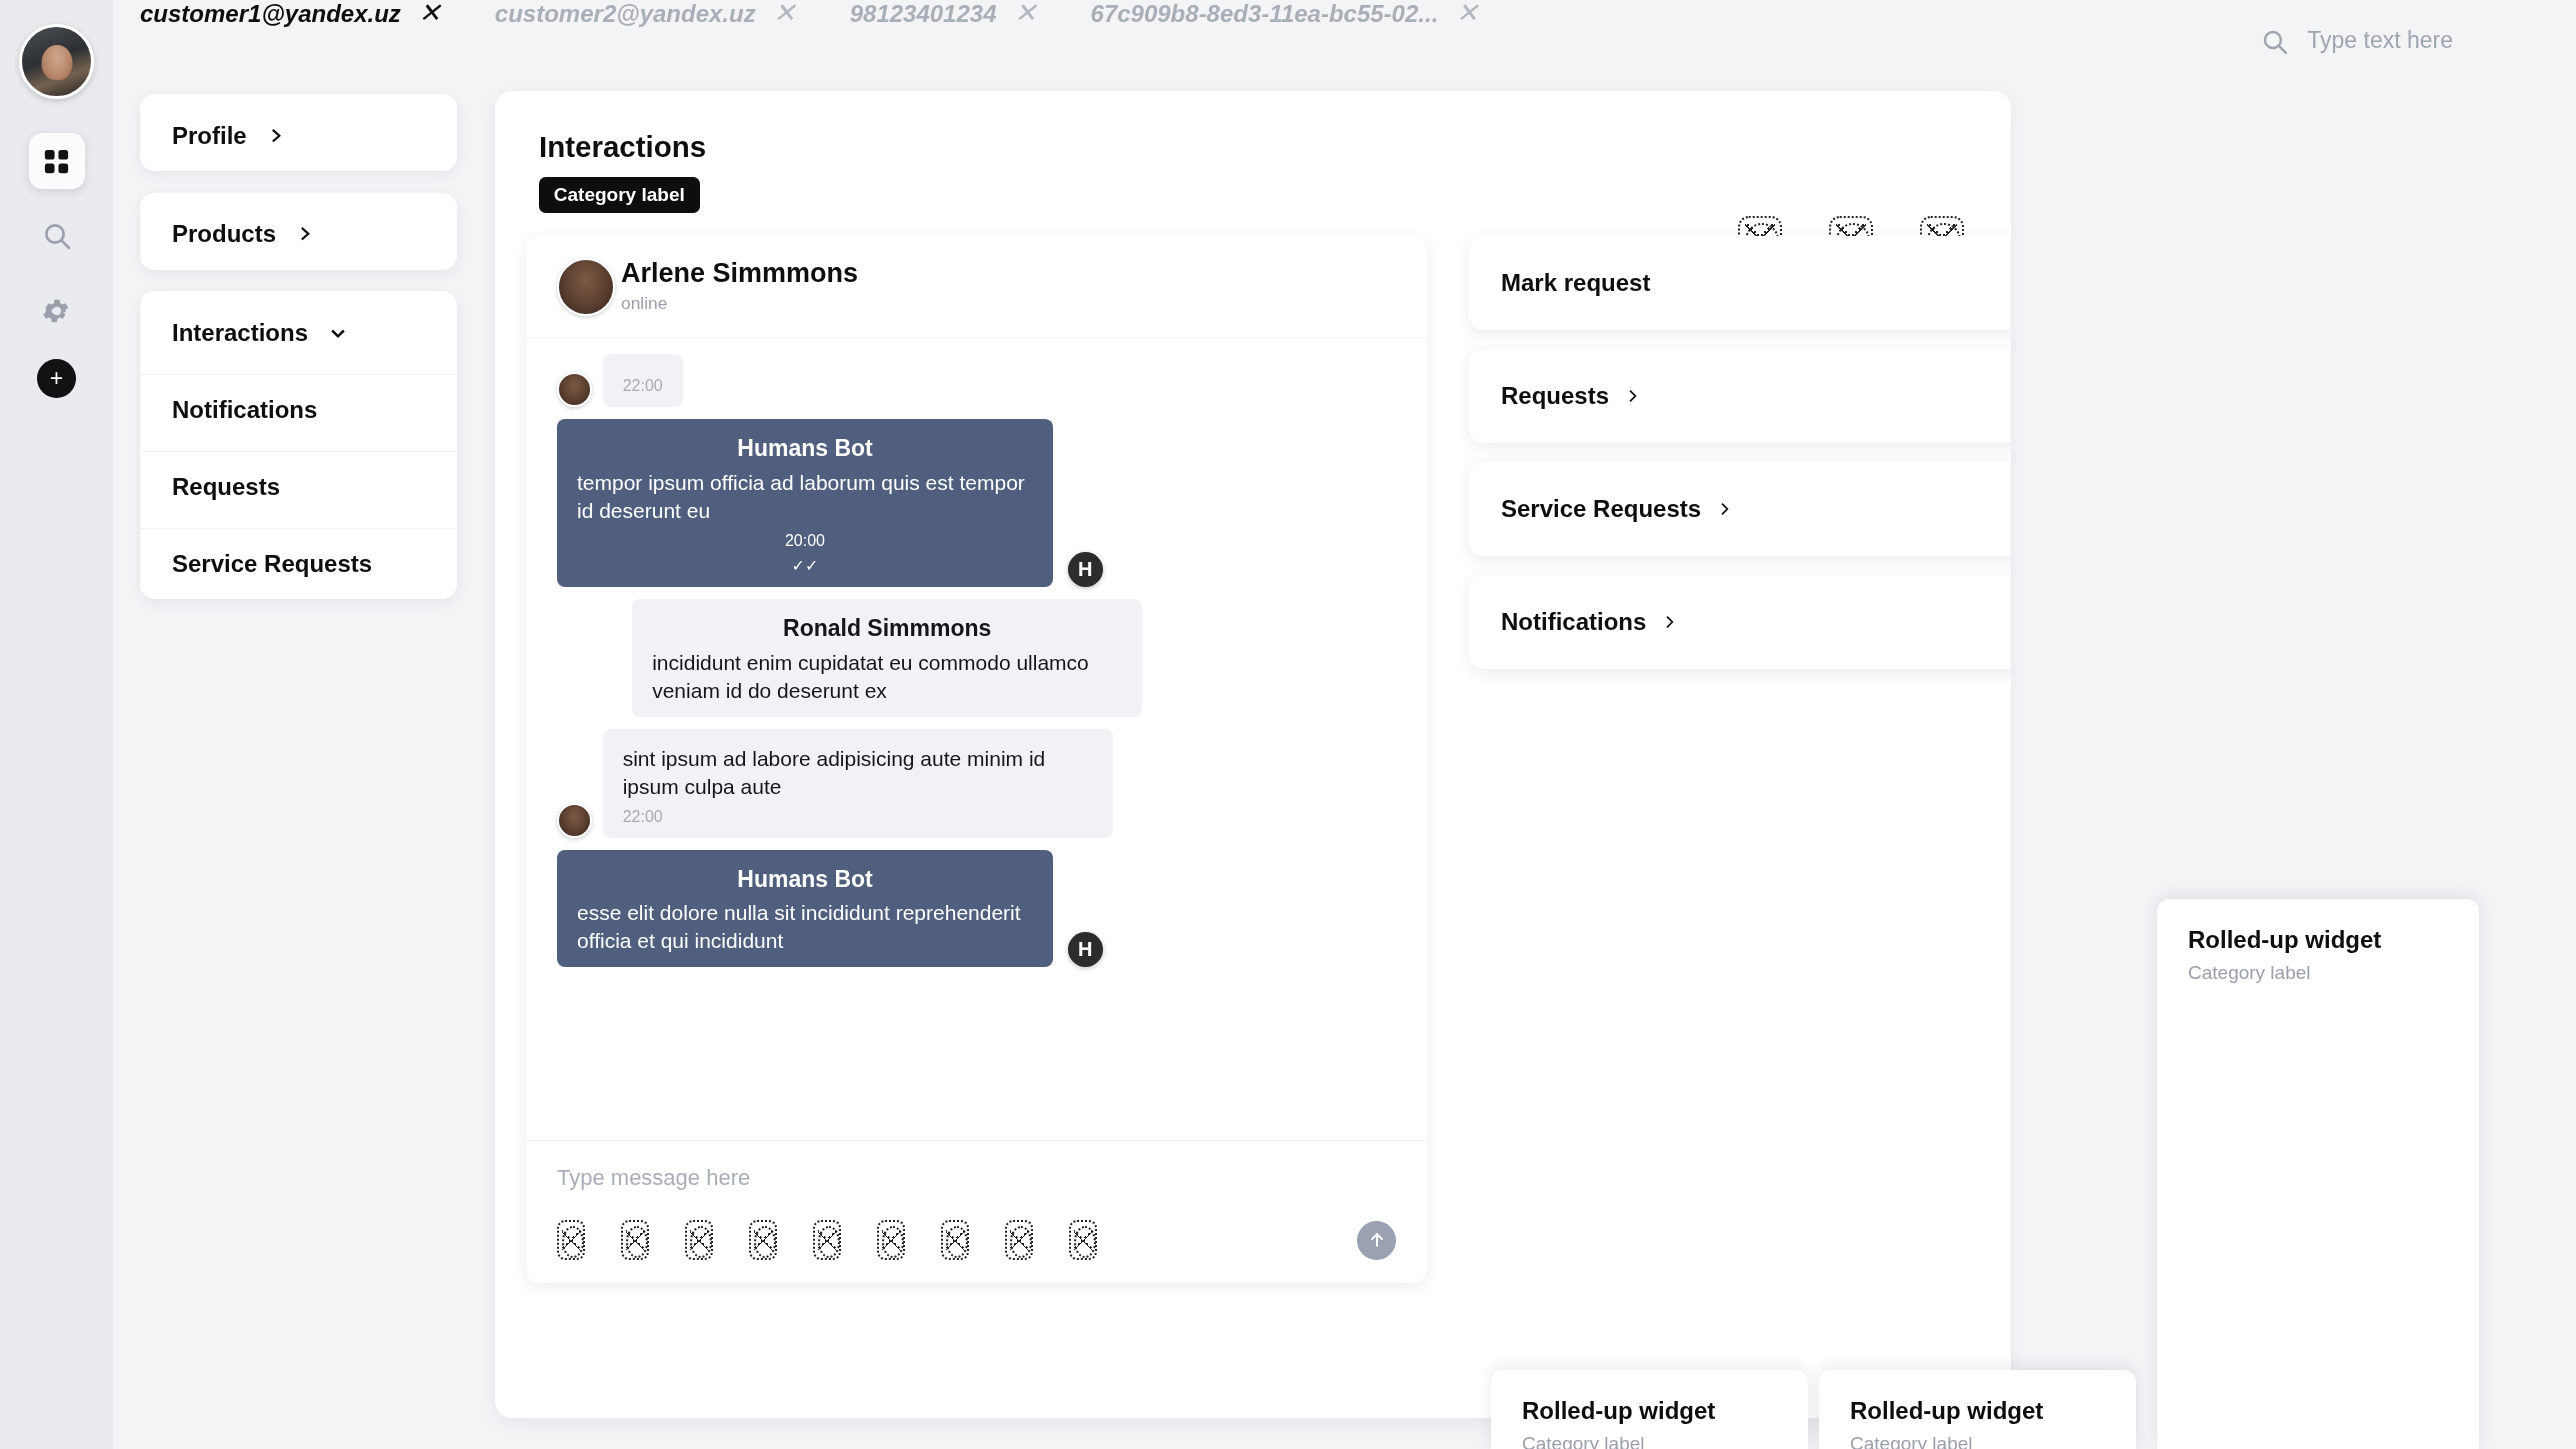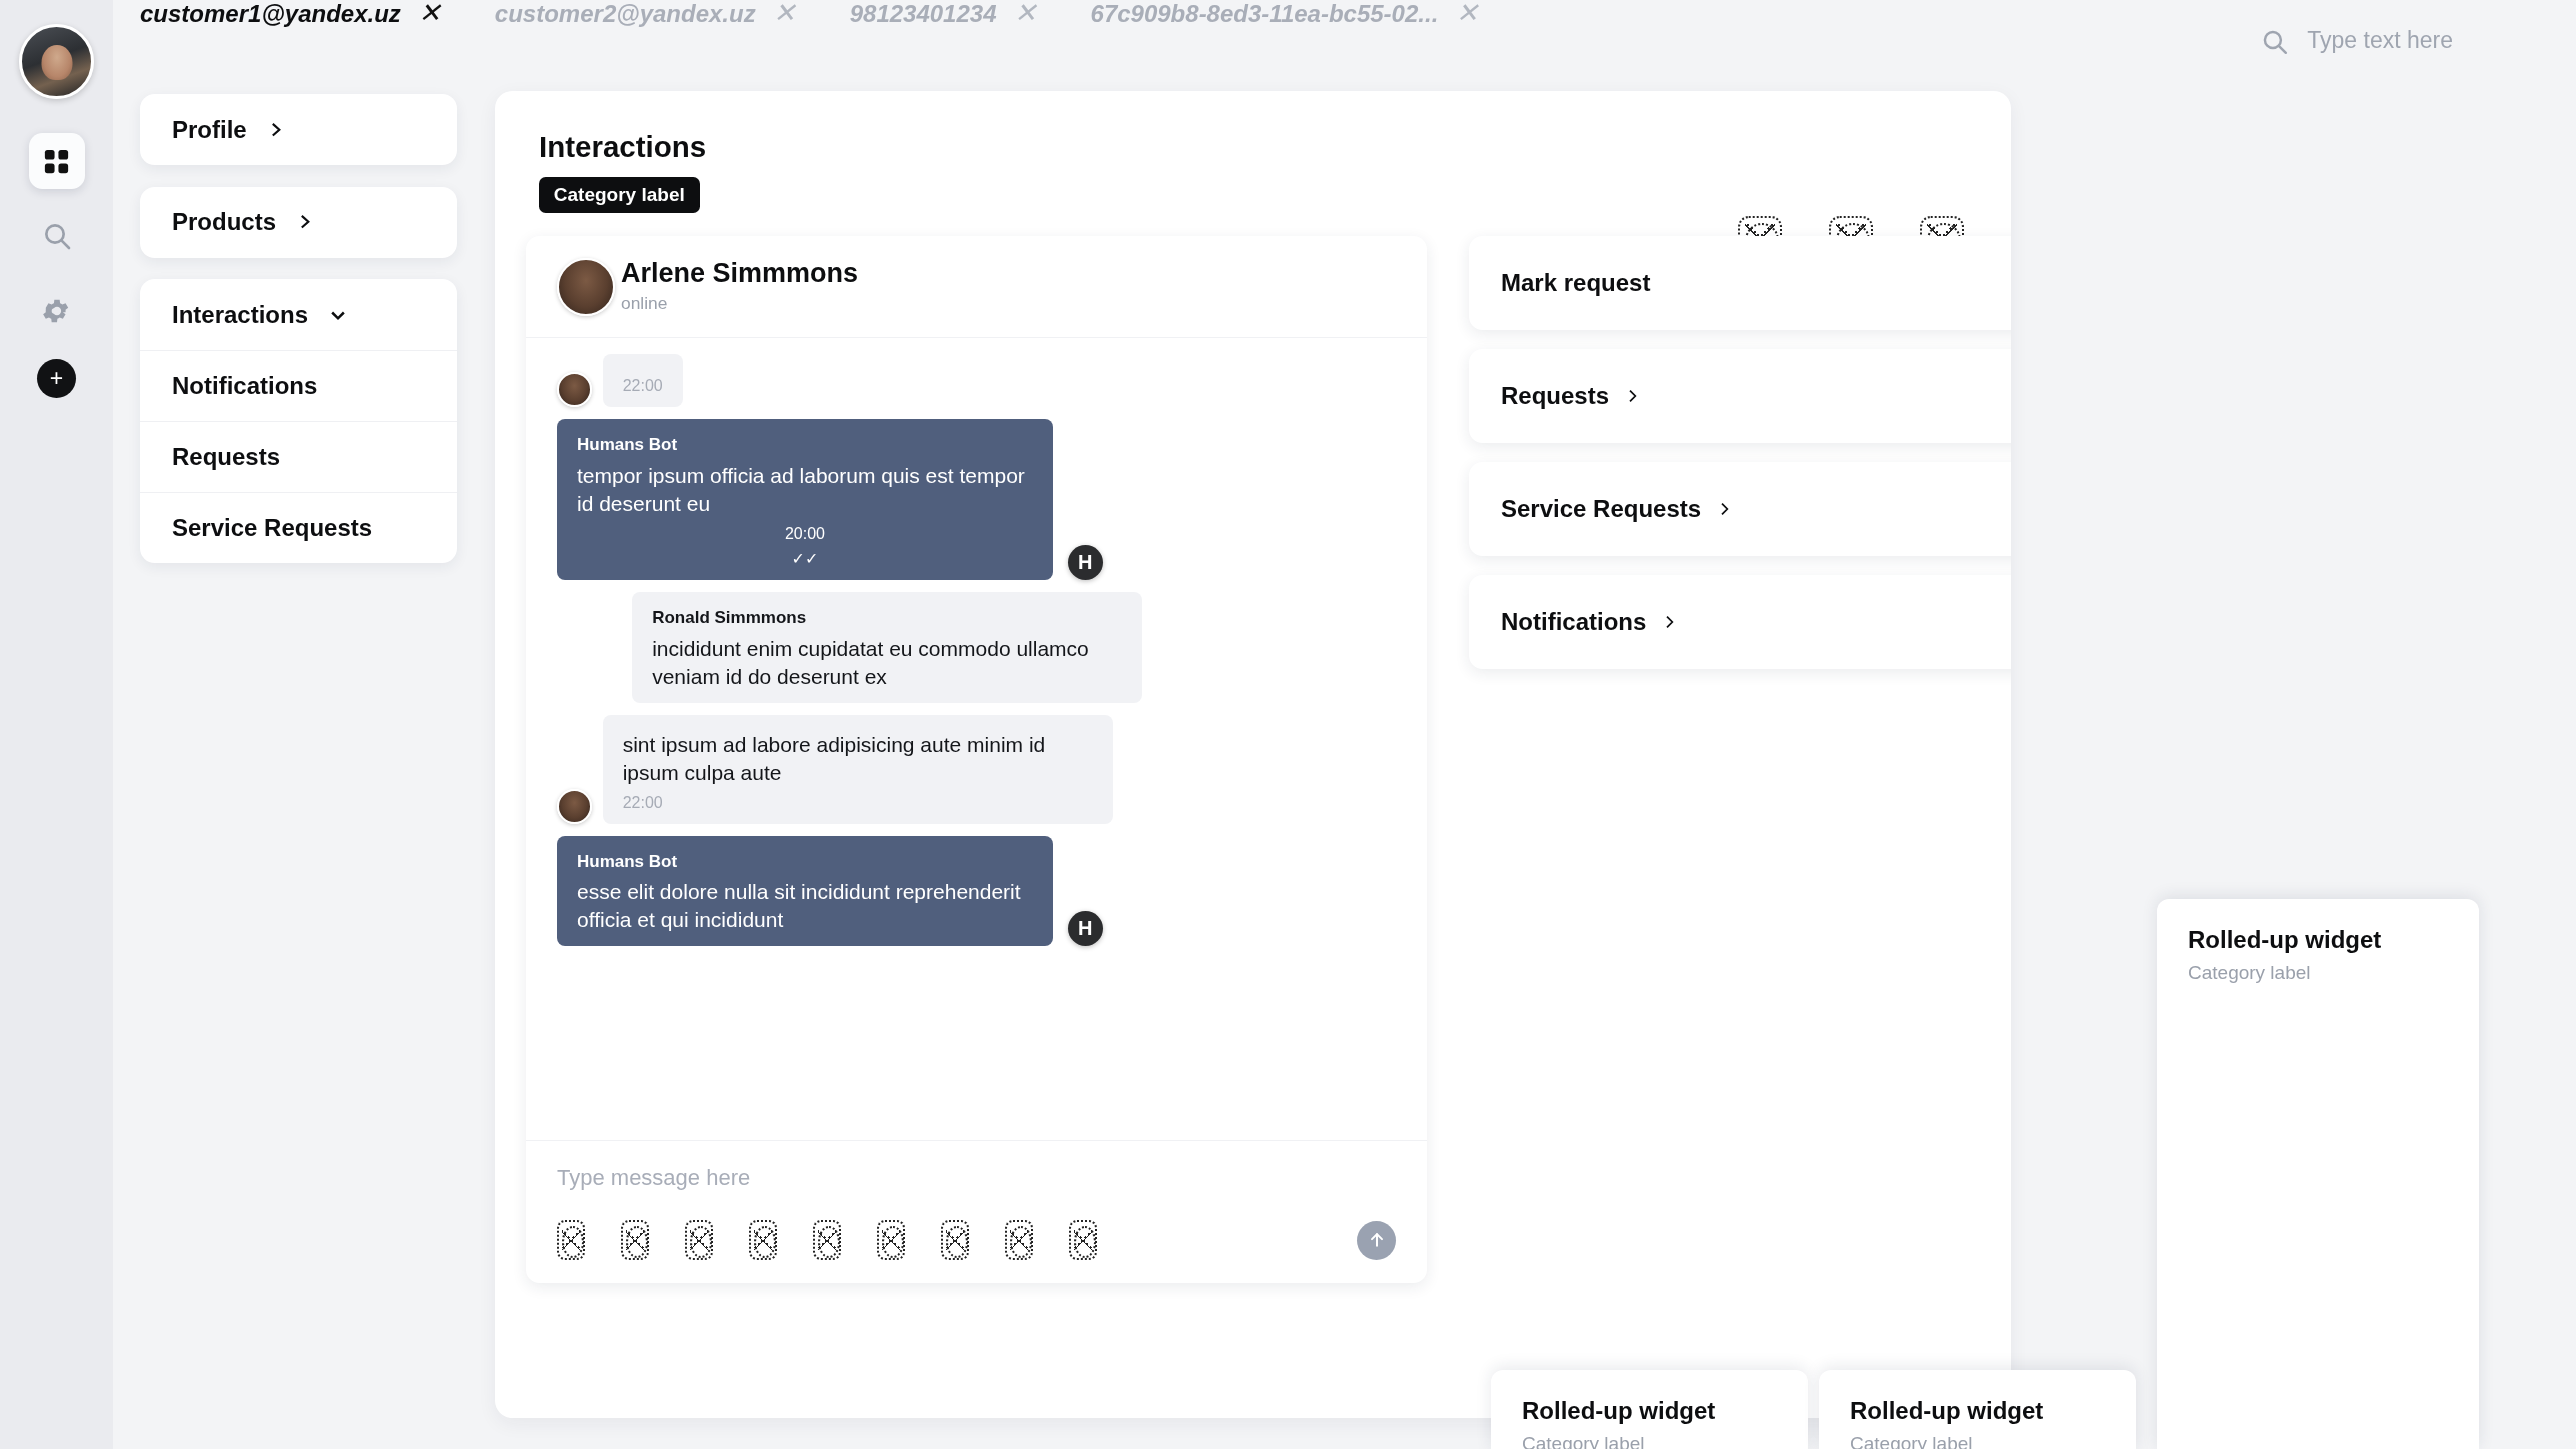--- a/index.html
+++ b/index.html
@@ -71,21 +71,21 @@
 
   
   .navcol { position: absolute; left: 140px; top: 94px; width: 317px; }
   .navcard {
     background:#fff; border-radius: 14.8px; margin-bottom: 21.5px;
     box-shadow: 0 4px 13.4px rgba(30,40,70,.07);
     overflow: hidden;
   }
   .navrow {
     height: 71px; display:flex; align-items:center; gap: 20px;
-    padding: 0 32px; cursor: pointer;
+    padding: 0 32px; cursor: pointer; margin-top: 6px;
   }
   .navrow + .navrow { border-top: 1.3px solid #eff0f3; }
   .navrow .lbl { font-size: 24px; font-weight: 700; color:#0d0e10; white-space: nowrap; }
 
   
   .main {
     position: absolute; left: 495px; top: 91px;
     width: 1516px; height: 1327px;
     background: #fff; border-radius: 17.4px;
     box-shadow: 0 5.4px 19px rgba(30,40,70,.06);
@@ -146,21 +146,21 @@
 
   .msgs { flex:1; padding: 16px 31px 0 31px; overflow:hidden; }
   .row { display:flex; align-items:flex-end; gap: 10.7px; margin-bottom: 12px; }
   .row.left { justify-content:flex-start; }
   .row.right { justify-content:flex-start; }
   .spacer { width: 35px; flex:none; }
 
   .bubble { border-radius: 8px; padding: 16px 20px 12px 20px; max-width: 510px; }
   .bubble.in { background:#f1f2f5; color:#14161a; }
   .bubble.out{ background:#505f7d; color:#fff; width: 496px; }
-  .bubble .sender { font-size: 17px; font-weight: 700; margin-bottom: 6.7px; }
+  .bubble .sender { font-size: 23px; font-weight: 700; margin-bottom: 6.7px; text-align: center; }
   .bubble.out .sender { color:#fff; }
   .bubble .text { font-size: 21px; line-height: 1.33; }
   .bubble .time { font-size: 16px; color:#a6abb5; margin-top: 7px; display:flex; gap:6.7px; align-items:center;}
   .bubble.out .time { color:#ffffff;flex-direction:column; }
   .outwrap { display:flex; align-items:flex-end; gap: 14.8px; }
   .botav {
     width: 35px; height: 35px; border-radius:50%;
     background:#2b2c2e; color:#fff; flex:none;
     display:flex; align-items:center; justify-content:center;
     font-size: 20px; font-weight:700; box-shadow: 0 1.3px 5.4px rgba(0,0,0,.25);

